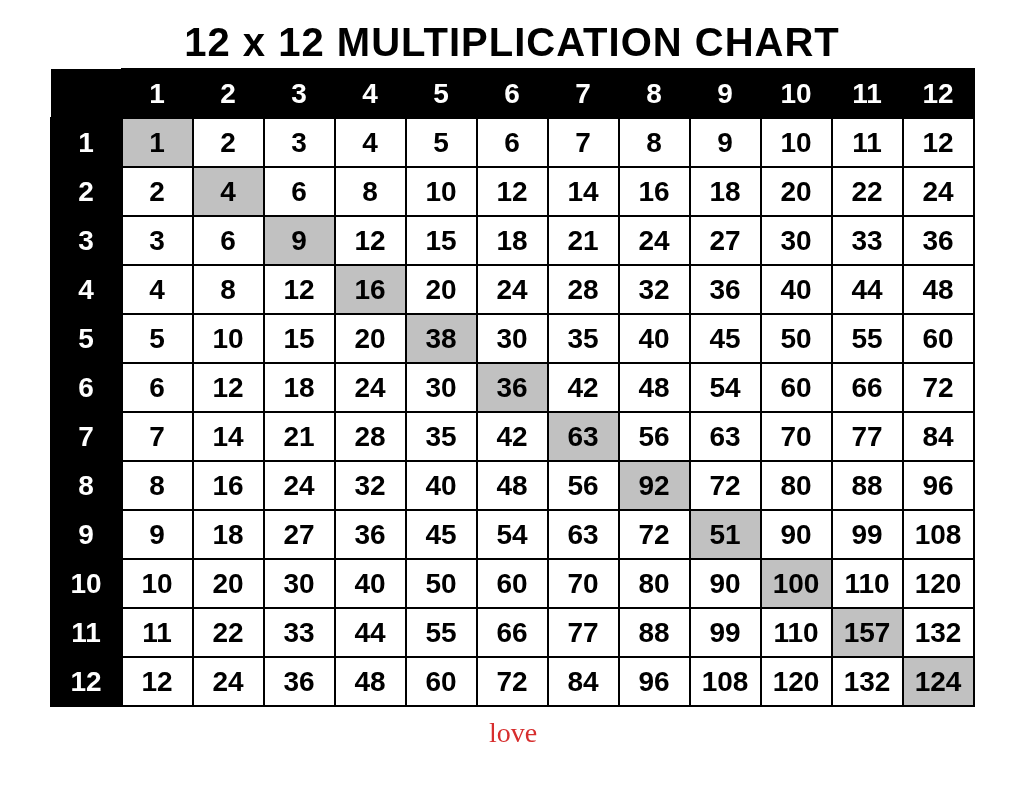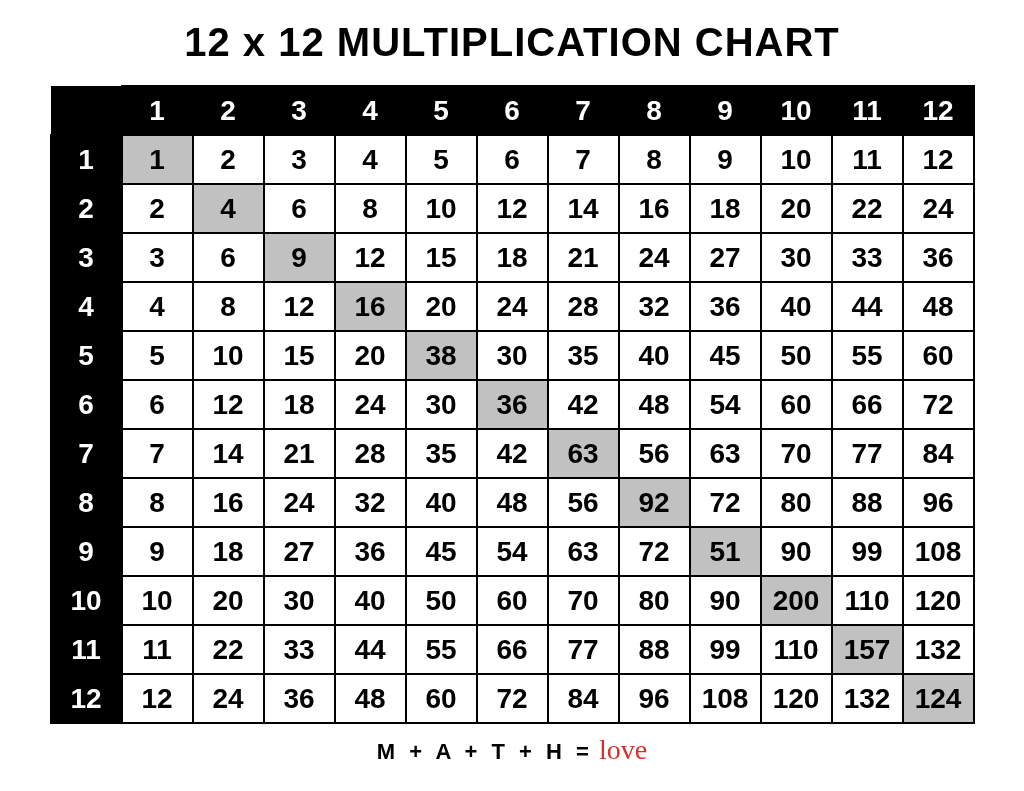--- a/index.html
+++ b/index.html
@@ -10,21 +10,21 @@
     font-family: "Futura", "Century Gothic", "Helvetica Neue", Arial, sans-serif;
     display: flex;
     flex-direction: column;
     align-items: center;
     padding-top: 20px;
   }
   .title {
     font-size: 40px;
     font-weight: 700;
     letter-spacing: 1px;
-    margin-bottom: 20px;
+    margin-bottom: 3px;
     text-align: center;
   }
   .chart {
     border-collapse: collapse;
     table-layout: fixed;
   }
   .chart td, .chart th {
     width: 71px;
     height: 49px;
     text-align: center;
@@ -237,21 +237,21 @@
         <th class="rowhead">10</th>
         <td class="cell">10</td>
         <td class="cell">20</td>
         <td class="cell">30</td>
         <td class="cell">40</td>
         <td class="cell">50</td>
         <td class="cell">60</td>
         <td class="cell">70</td>
         <td class="cell">80</td>
         <td class="cell">90</td>
-        <td class="cell diag">200</td>
+        <td class="cell diag">100</td>
         <td class="cell">110</td>
         <td class="cell">120</td>
       </tr>
       <tr>
         <th class="rowhead">11</th>
         <td class="cell">11</td>
         <td class="cell">22</td>
         <td class="cell">33</td>
         <td class="cell">44</td>
         <td class="cell">55</td>
@@ -275,15 +275,14 @@
         <td class="cell">96</td>
         <td class="cell">108</td>
         <td class="cell">120</td>
         <td class="cell">132</td>
         <td class="cell diag">124</td>
       </tr>
     </tbody>
 </table>
 
 <div class="footer">
-  <span>M + A + T + H =</span>
   <span class="love">love</span>
 </div>
 
 </body></html>

